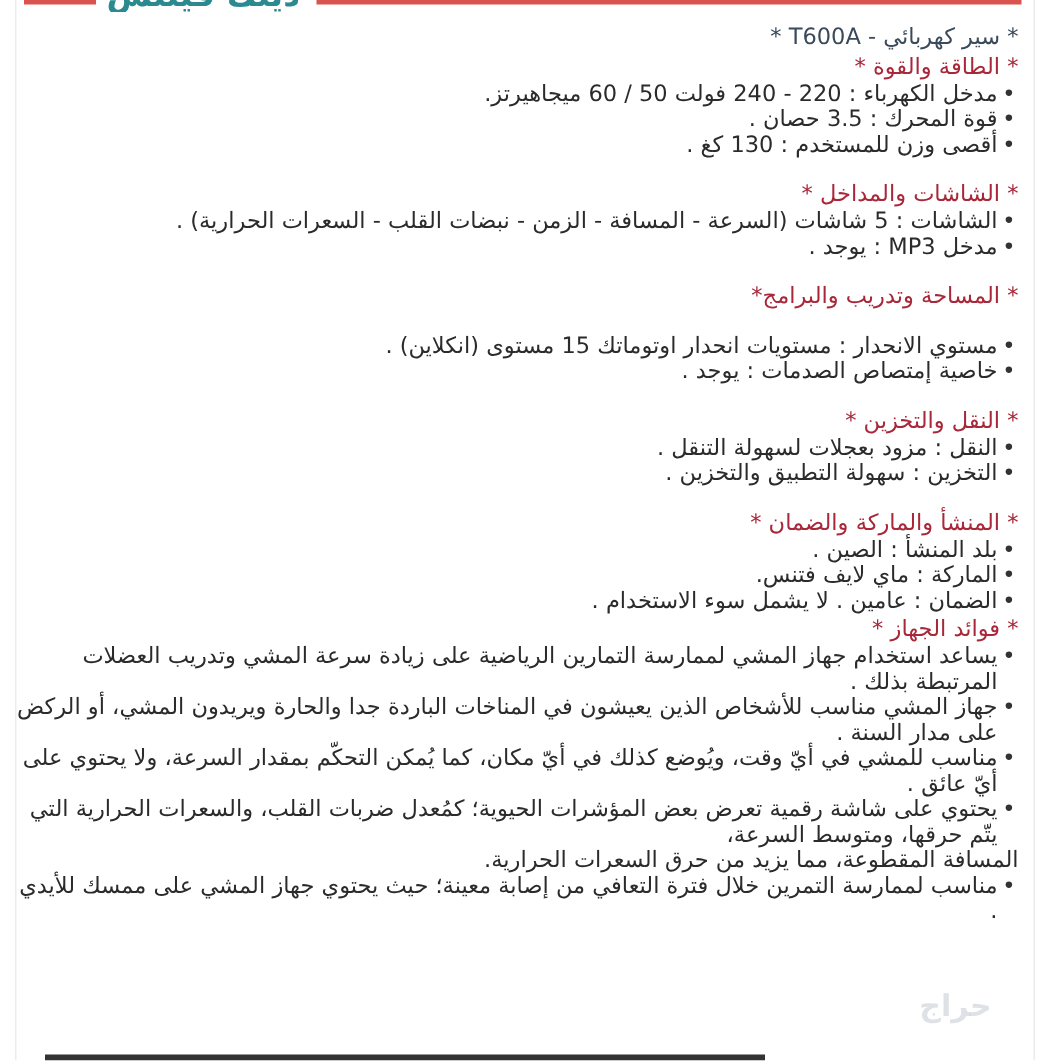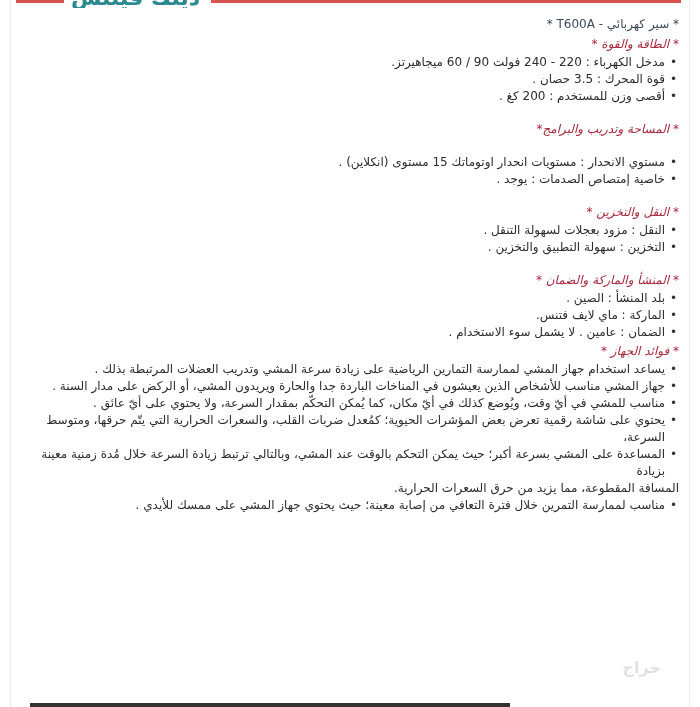--- a/index.html
+++ b/index.html
@@ -13,63 +13,68 @@
   .banner { position: absolute; left: 0; top: 0; width: 680px; height: 14px; }
   .banner .rule-left { position: absolute; left: 5px; top: 0; width: 48px; height: 3px; background: #d9534f; }
   .banner .rule-right { position: absolute; left: 200px; top: 0; width: 470px; height: 3px; background: #d9534f; }
   .banner .banner-title {
     position: absolute; left: 60px; top: -12px; width: 135px; height: 20px;
     color: #2a8a8f; font-size: 22px; font-weight: bold; line-height: 20px; text-align: center;
     overflow: hidden; white-space: nowrap;
   }
   .content {
     position: absolute; left: 0; top: 16px; width: 668px;
-    direction: rtl; text-align: right; font-size: 12px; line-height: 17px;
+    direction: rtl; text-align: right; font-size: 15px; line-height: 17px;
   }
   .product-line { color: #3a4a5a; margin-bottom: 3px; }
-  .section-head { color: #a8283a; margin-bottom: 1px; font-style: italic; }
+  .section-head { color: #a8283a; margin-bottom: 1px; }
   .section { margin-bottom: 16px; }
   .section.tight { margin-bottom: 2px; }
   ul.bullets { list-style: none; padding-right: 14px; }
   ul.bullets li { position: relative; line-height: 17px; }
   ul.bullets li::before {
     content: "\2022"; position: absolute; right: -12px; top: 0; color: #333;
   }
   ul.bullets li.cont::before { content: ""; }
   ul.bullets li.cont { margin-right: -14px; }
   .bottom-strip { position: absolute; left: 30px; top: 703px; width: 480px; height: 4px; background: #333; }
   .watermark {
     position: absolute; left: 540px; top: 658px; width: 110px; height: 22px;
-    color: rgba(160,170,180,0.35); font-size: 16px; font-weight: bold; direction: rtl; text-align: right;
+    color: rgba(160,170,180,0.35); font-size: 20px; font-weight: bold; direction: rtl; text-align: right;
   }
 </style>
 </head>
 <body>
 
 <div class="page">
 
   <div class="banner">
     <div class="rule-left"></div>
     <div class="banner-title">مقالي ذيلك فيتنس</div>
     <div class="rule-right"></div>
   </div>
 
   <div class="content">
     <div class="product-line">* سير كهربائي - T600A *</div>
 
     <div class="section">
       <div class="section-head">* الطاقة والقوة *</div>
       <ul class="bullets">
-        <li>مدخل الكهرباء : 220 - 240 فولت 90 / 60 ميجاهيرتز.</li>
+        <li>مدخل الكهرباء : 220 - 240 فولت 50 / 60 ميجاهيرتز.</li>
         <li>قوة المحرك : 3.5 حصان .</li>
-        <li>أقصى وزن للمستخدم : 200 كغ .</li>
+        <li>أقصى وزن للمستخدم : 130 كغ .</li>
       </ul>
     </div>
 
     <div class="section">
+      <div class="section-head">* الشاشات والمداخل *</div>
+      <ul class="bullets">
+        <li>الشاشات : 5 شاشات (السرعة - المسافة - الزمن - نبضات القلب - السعرات الحرارية) .</li>
+        <li>مدخل MP3 : يوجد .</li>
+      </ul>
     </div>
 
     <div class="section">
       <div class="section-head">* المساحة وتدريب والبرامج*</div>
     </div>
 
     <div class="section">
       <ul class="bullets">
         <li>مستوي الانحدار : مستويات انحدار اوتوماتك 15 مستوى (انكلاين) .</li>
         <li>خاصية إمتصاص الصدمات : يوجد .</li>
@@ -93,21 +98,20 @@
       </ul>
     </div>
 
     <div class="section tight">
       <div class="section-head">* فوائد الجهاز *</div>
       <ul class="bullets">
         <li>يساعد استخدام جهاز المشي لممارسة التمارين الرياضية على زيادة سرعة المشي وتدريب العضلات المرتبطة بذلك .</li>
         <li>جهاز المشي مناسب للأشخاص الذين يعيشون في المناخات الباردة جدا والحارة ويريدون المشي، أو الركض على مدار السنة .</li>
         <li>مناسب للمشي في أيّ وقت، ويُوضع كذلك في أيّ مكان، كما يُمكن التحكّم بمقدار السرعة، ولا يحتوي على أيّ عائق .</li>
         <li>يحتوي على شاشة رقمية تعرض بعض المؤشرات الحيوية؛ كمُعدل ضربات القلب، والسعرات الحرارية التي يتّم حرقها، ومتوسط السرعة،</li>
-        <li>المساعدة على المشي بسرعة أكبر؛ حيث يمكن التحكم بالوقت عند المشي، وبالتالي ترتبط زيادة السرعة خلال مُدة زمنية معينة بزيادة</li>
         <li class="cont">المسافة المقطوعة، مما يزيد من حرق السعرات الحرارية.</li>
         <li>مناسب لممارسة التمرين خلال فترة التعافي من إصابة معينة؛ حيث يحتوي جهاز المشي على ممسك للأيدي .</li>
       </ul>
     </div>
   </div>
 
   <div class="watermark">حراج</div>
 </div>
 
 <div class="bottom-strip"></div>

